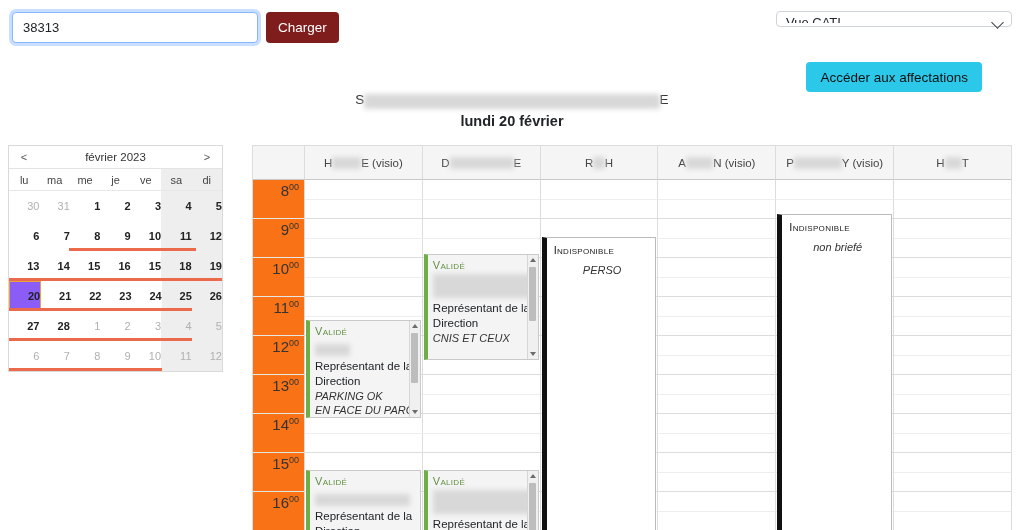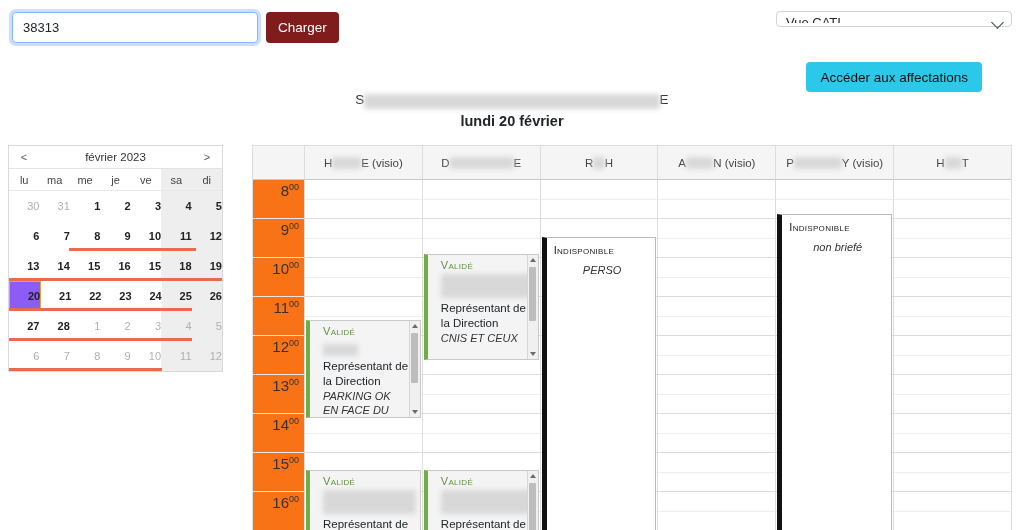--- a/index.html
+++ b/index.html
@@ -182,21 +182,21 @@
   .half.hr { border-bottom: 1px solid #dcdcdc; }
 
   
   .ev {
     position: absolute; left: 1px; right: 2px;
     background: #f4f4f4;
     border: 1px solid #c9c9c9;
     border-left: 4px solid #70ad47;
     overflow: hidden;
     cursor: pointer;
-    padding: 3px 4px 2px 13px;
+    padding: 3px 4px 2px 5px;
   }
   .ev .ev-status {
     font-size: 11px; color: #5f8f3f;
     font-variant: small-caps; letter-spacing: .3px;
     line-height: 14px;
   }
   .ev .ev-client {
     font-size: 10.5px; line-height: 12px;
     margin-top: 2px;
   }

